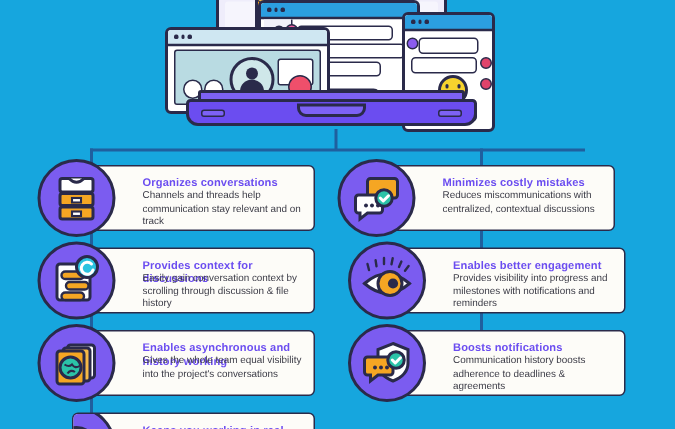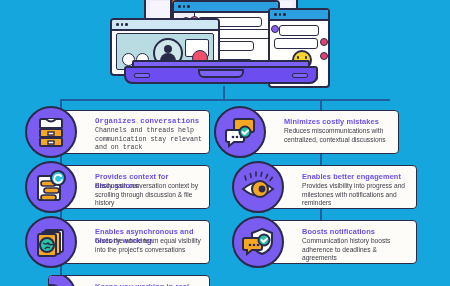--- a/index.html
+++ b/index.html
@@ -191,21 +191,21 @@
       <div class="laptop-foot l"></div>
       <div class="laptop-foot r"></div>
     </div>
   </div>
 
   <div class="conn" style="left:223px;top:86px;width:2px;height:14px;"></div>
   <div class="conn" style="left:60px;top:99px;width:330px;height:2px;"></div>
   <div class="conn" style="left:60px;top:99px;width:2px;height:180px;"></div>
   <div class="conn" style="left:320px;top:99px;width:2px;height:135px;"></div>
 
-  <div class="card" style="left:48px;top:110px;width:160px;font-family:Liberation Mono, monospace;">
+  <div class="card" style="left:48px;top:110px;width:160px;">
     <div class="badge">
       <svg width="48" height="48" viewBox="0 0 48 48">
         <rect x="13" y="11" width="22" height="9" rx="1.5" fill="#fff" stroke="#2a2a4a" stroke-width="2"></rect>
         <path d="M19 11 q5 5 10 0" fill="#fff" stroke="#2a2a4a" stroke-width="2"></path>
         <rect x="13" y="21" width="22" height="8" rx="1.5" fill="#f5a623" stroke="#2a2a4a" stroke-width="2"></rect>
         <rect x="13" y="30" width="22" height="8" rx="1.5" fill="#f5a623" stroke="#2a2a4a" stroke-width="2"></rect>
         <rect x="21" y="24" width="6" height="3" fill="#fff" stroke="#2a2a4a" stroke-width="1.4"></rect>
         <rect x="21" y="33" width="6" height="3" fill="#fff" stroke="#2a2a4a" stroke-width="1.4"></rect>
       </svg>
     </div>
@@ -247,21 +247,21 @@
       <svg width="48" height="48" viewBox="0 0 48 48">
         <circle cx="24" cy="25" r="13" fill="#f5a623" stroke="#2a2a4a" stroke-width="2"></circle>
         <circle cx="24" cy="25" r="9" fill="#2bc3a8" stroke="#2a2a4a" stroke-width="1.6"></circle>
         <path d="M24 19 v6 l4 3" fill="none" stroke="#2a2a4a" stroke-width="2" stroke-linecap="round"></path>
       </svg>
     </div>
     <div class="ct">Keeps you working in real time</div>
     <div class="cb"></div>
   </div>
 
-  <div class="card right" style="left:237px;top:110px;width:160px;">
+  <div class="card right" style="left:248px;top:110px;width:160px;">
     <div class="badge">
       <svg width="48" height="48" viewBox="0 0 48 48">
         <path d="M20 11 h16 a2 2 0 0 1 2 2 v9 a2 2 0 0 1 -2 2 h-9 l-5 4 v-4 h-2 a2 2 0 0 1 -2 -2 v-9 a2 2 0 0 1 2 -2z" fill="#f5a623" stroke="#2a2a4a" stroke-width="2"></path>
         <path d="M12 22 h14 a2 2 0 0 1 2 2 v8 a2 2 0 0 1 -2 2 h-8 l-5 4 v-4 h-1 a2 2 0 0 1 -2 -2 v-8 a2 2 0 0 1 2 -2z" fill="#fff" stroke="#2a2a4a" stroke-width="2"></path>
         <circle cx="17" cy="29" r="1.3" fill="#2a2a4a"></circle>
           <circle cx="21" cy="29" r="1.3" fill="#2a2a4a"></circle>
           <circle cx="25" cy="29" r="1.3" fill="#2a2a4a"></circle>
         <circle cx="29" cy="24" r="5.5" fill="#2bc3a8" stroke="#2a2a4a" stroke-width="2"></circle>
         <path d="M26.5 24 l2 2 l3.5 -3.5" fill="none" stroke="#fff" stroke-width="2" stroke-linecap="round" stroke-linejoin="round"></path>
       </svg>

